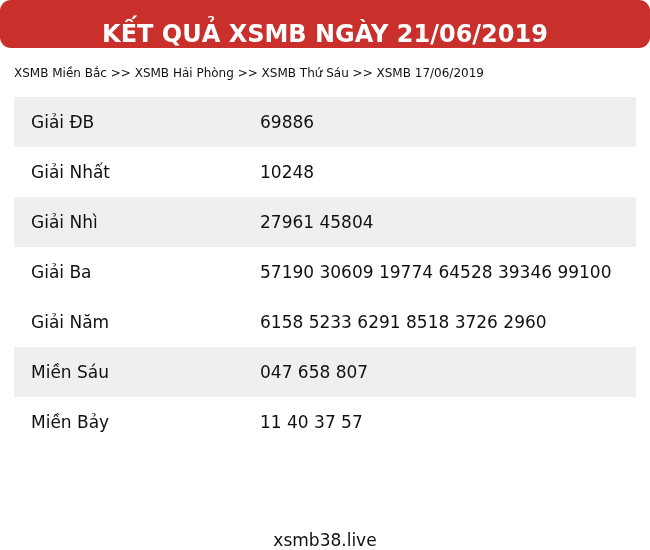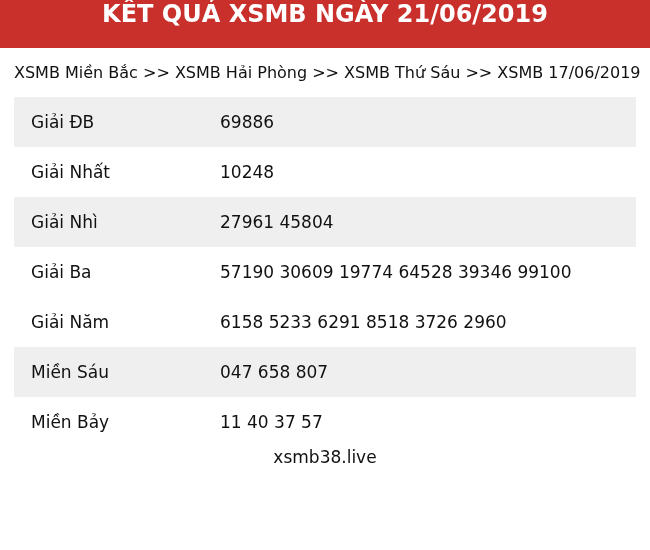--- a/index.html
+++ b/index.html
@@ -15,65 +15,67 @@
     width: 650px;
     height: 550px;
     display: flex;
     flex-direction: column;
     background: #ffffff;
   }
   .header {
     height: 48px;
     background: #c9302c;
     display: flex;
-    align-items: flex-start;
+    align-items: flex-end;
     justify-content: center;
     flex: 0 0 auto;
+    border-radius: 11px;
   }
   .header .title {
     color: #ffffff;
     font-size: 24px;
     font-weight: bold;
     white-space: nowrap;
   }
   .breadcrumb {
     height: 49px;
     display: flex;
     align-items: center;
     padding: 0 14px;
-    font-size: 16px;
+    font-size: 12px;
     white-space: nowrap;
     color: #111111;
     flex: 0 0 auto;
   }
   .breadcrumb .crumb { cursor: pointer; }
   .breadcrumb .sep { white-space: pre; }
   .results {
     margin: 0 14px;
     flex: 0 0 auto;
   }
   .row {
     height: 50px;
     display: flex;
     align-items: center;
     padding-left: 17px;
     font-size: 17px;
+    gap: 40px;
   }
   .row.alt { background: #efefef; }
   .row .label {
     width: 189px;
     flex: 0 0 auto;
   }
   .row .numbers {
     white-space: nowrap;
   }
   .footer {
     flex: 1 1 auto;
     display: flex;
-    align-items: flex-start;
+    align-items: flex-end;
     justify-content: center;
     font-size: 17px;
   }
   .footer .site { color: #111111; }
 </style>
 </head>
 <body>
 
 <div class="page">
 

